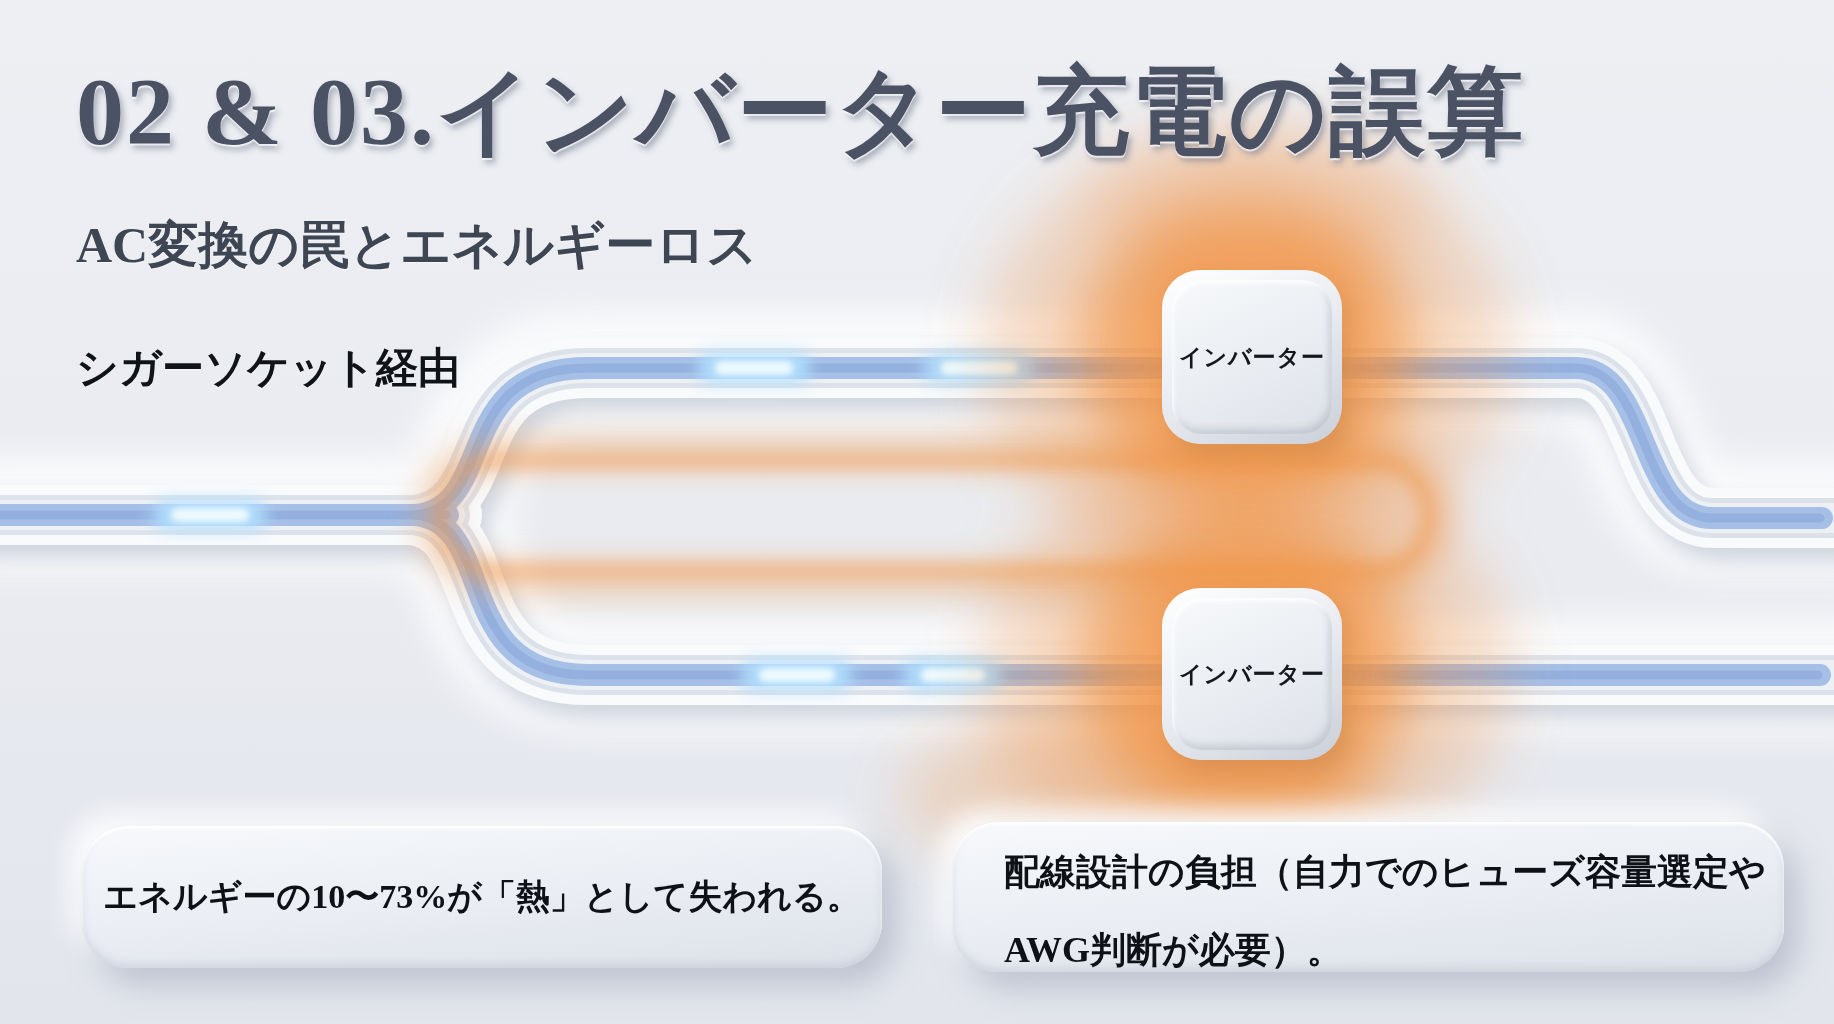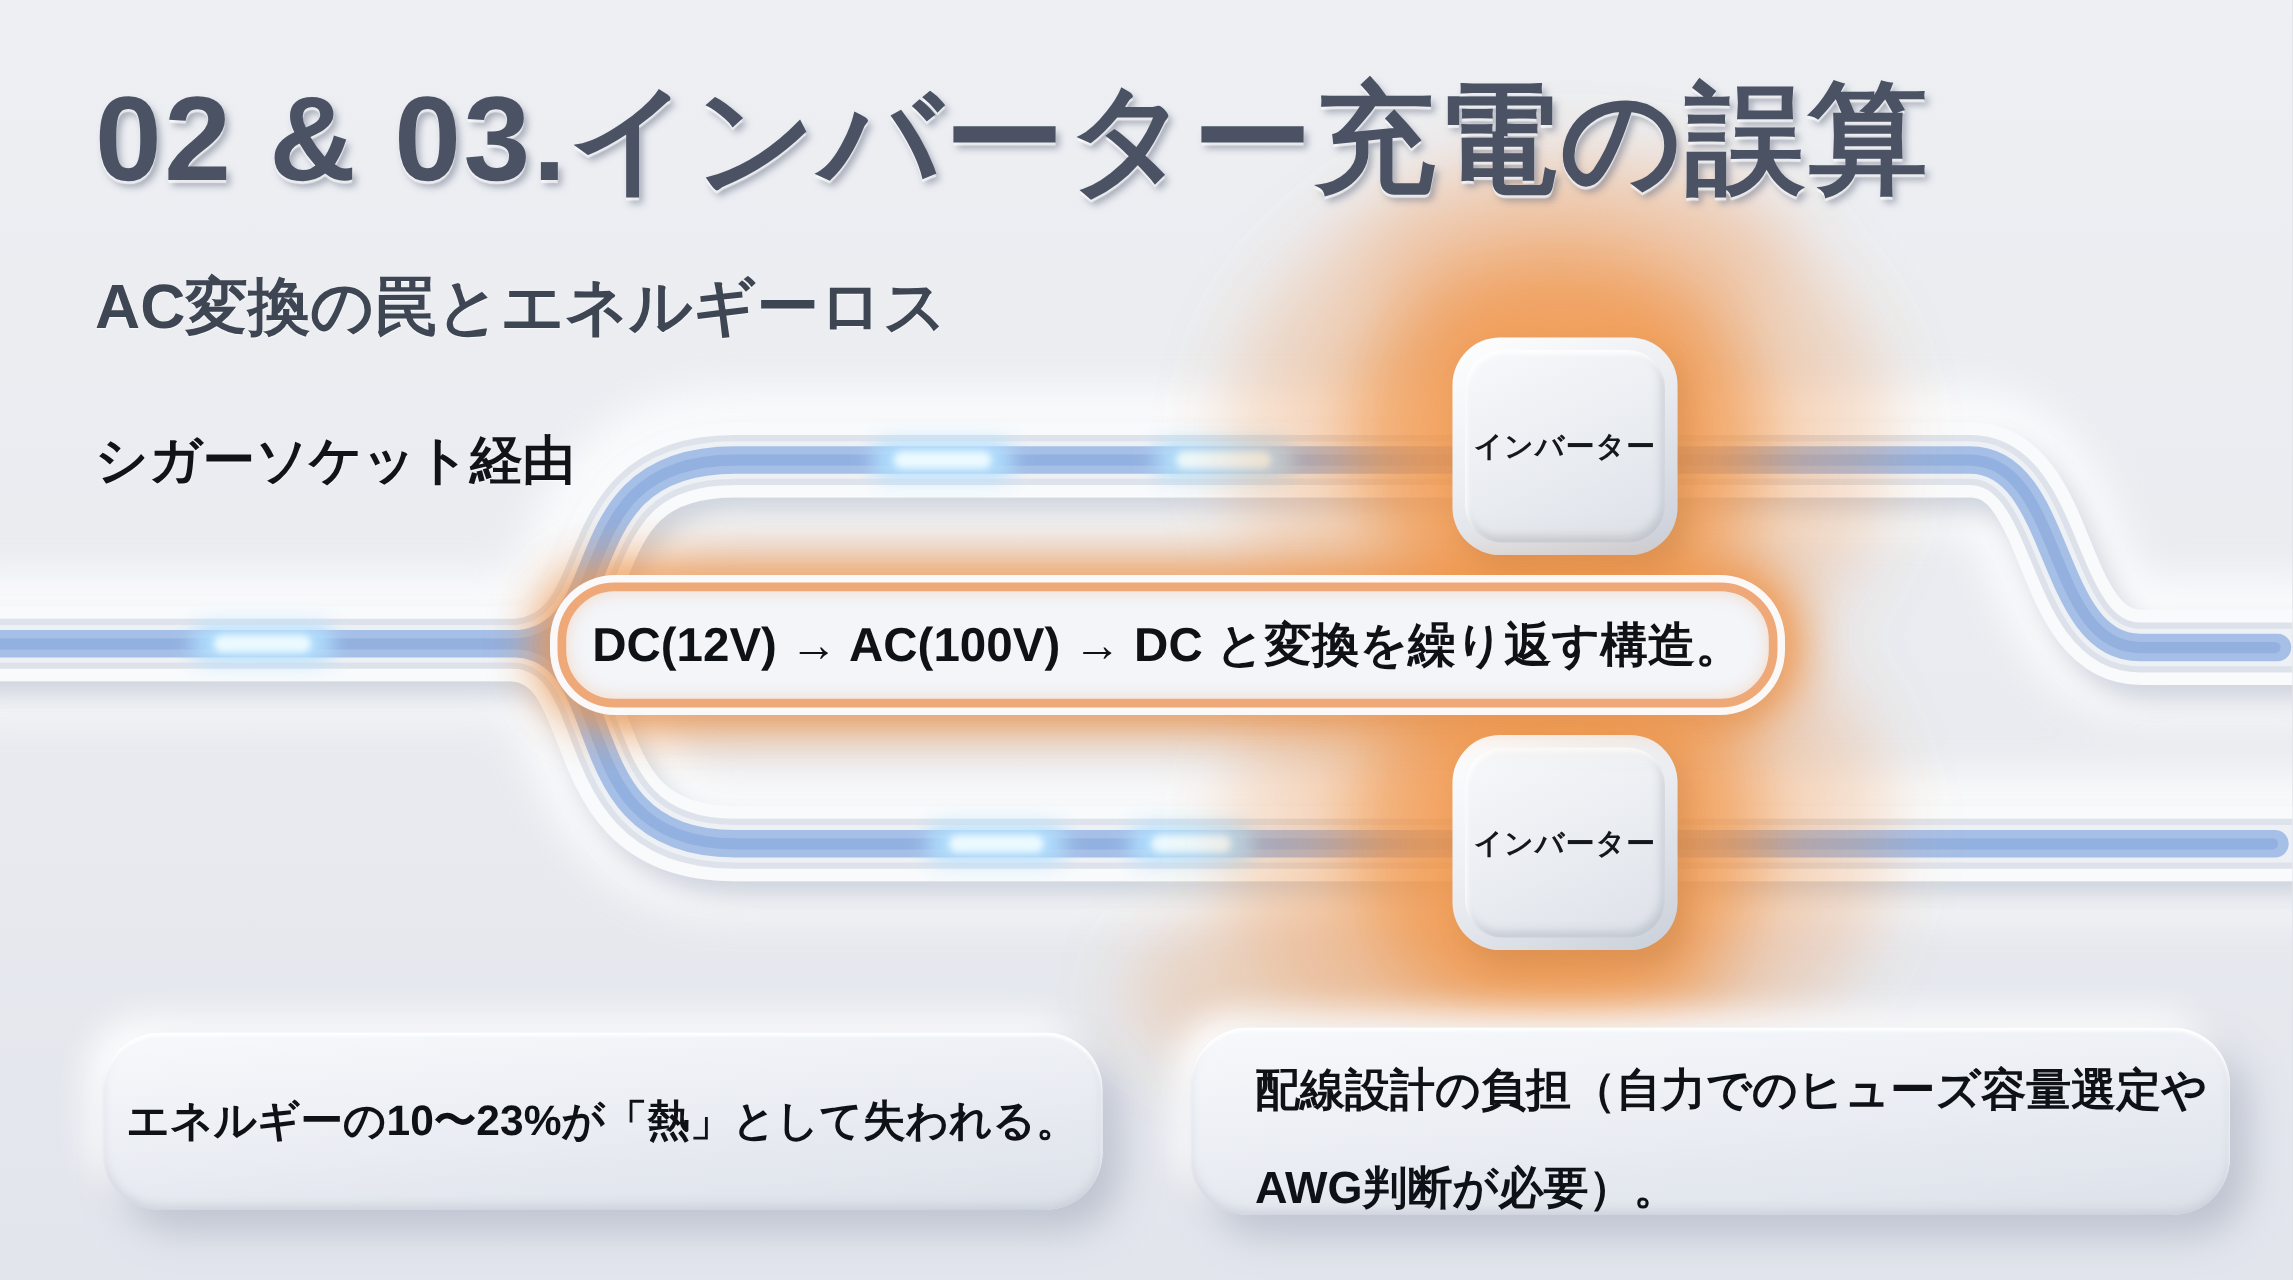--- a/index.html
+++ b/index.html
@@ -1,19 +1,19 @@
 <!DOCTYPE html>
 <html><head>
 <meta charset="utf-8">
 <style>
   html,body{margin:0;padding:0;background:#dfe2e8;}
   .stage{
     position:relative;width:1834px;height:1024px;overflow:hidden;
     background:linear-gradient(180deg,#edeff3 0%,#e9ebf0 55%,#e2e5ec 100%);
-    font-family:Liberation Sans, sans-serif;
+    font-family:Liberation Serif, serif;
   }
   .pipes{position:absolute;left:0;top:0;width:1834px;height:1024px;}
 
   .title{
     position:absolute;left:76px;top:48px;margin:0;
     font-size:96px;font-weight:800;letter-spacing:2px;color:#4a5264;
     text-shadow:0 2px 1px rgba(255,255,255,.75), 3px 5px 6px rgba(99,108,130,.5);
     white-space:nowrap;
   }
   .subtitle{
@@ -166,26 +166,23 @@
     <div class="inverter-face">
       <span>インバーター</span>
     </div>
   </div>
   <div class="inverter bottom">
     <div class="inverter-face">
       <span>インバーター</span>
     </div>
   </div>
 
-  <div class="center-pill">
-    <span>DC(12V) → AC(100V) → DC と変換を繰り返す構造。</span>
-  </div>
 
   <div class="pill left">
-    <span>エネルギーの10〜23%が「熱」として失われる。</span>
+    <span>エネルギーの10〜73%が「熱」として失われる。</span>
   </div>
 
   <div class="pill right">
     <div class="line">配線設計の負担（自力でのヒューズ容量選定や</div>
     <div class="line">AWG判断が必要）。</div>
   </div>
 
 </div>
 
 </body></html>

